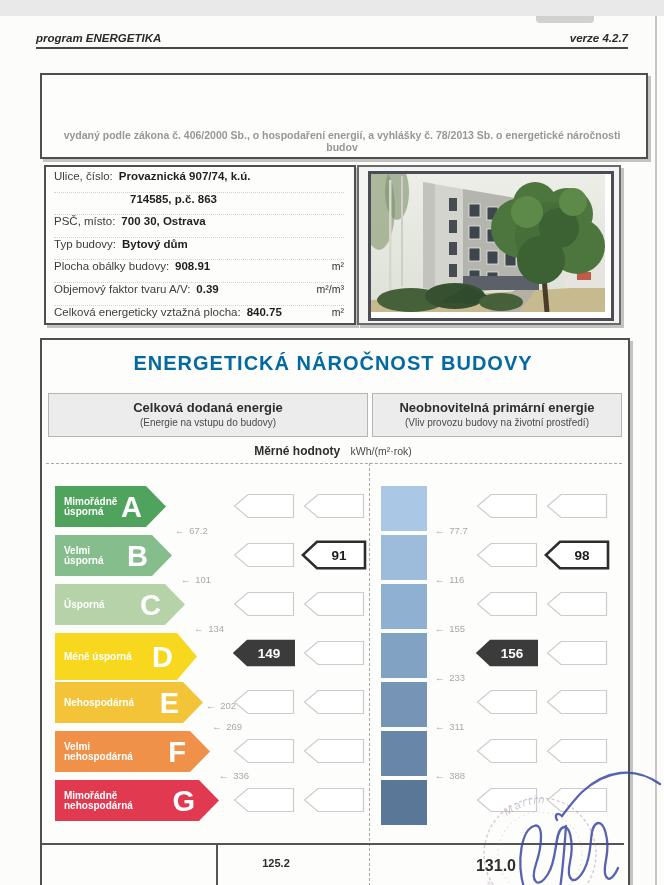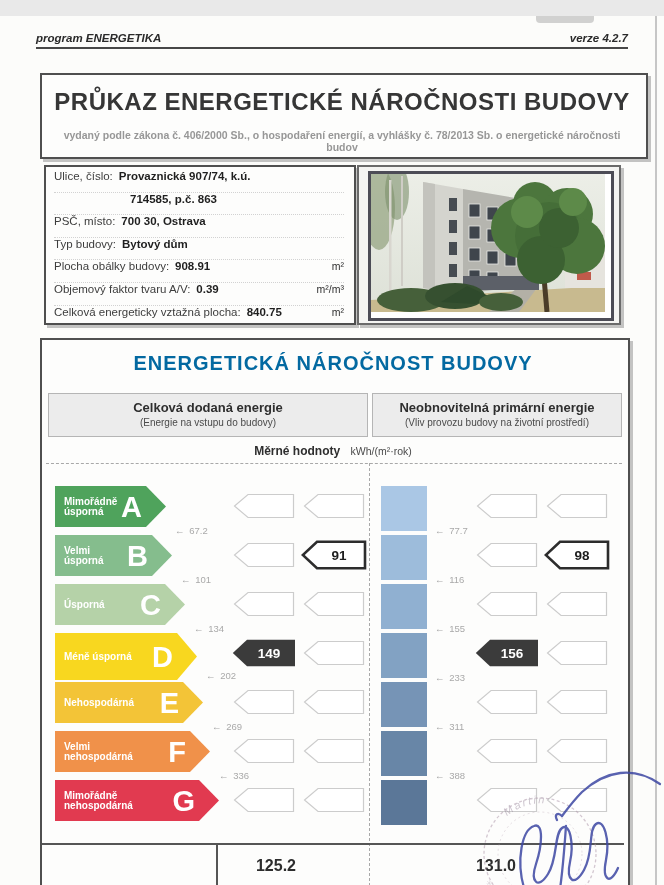--- a/index.html
+++ b/index.html
@@ -46,38 +46,37 @@
   .band-label{position:absolute;left:9px;top:50%;transform:translateY(-50%);font-size:10px;line-height:10.5px;font-weight:bold;color:#fff;white-space:pre-line;}
   .band-letter{position:absolute;right:24px;top:50%;transform:translateY(-50%);font-size:29px;font-weight:bold;color:#fff;}
   .bound{position:absolute;font-size:9.5px;color:#a9a9a9;white-space:nowrap;}
   .bar-seg{position:absolute;}
   .arrow-cell{position:absolute;}
   
   .foot-line{left:42px;top:827px;width:582px;height:1.5px;background:#555;}
   .foot-div{left:216px;top:827px;width:1.5px;height:43px;background:#555;}
   .foot-label{left:48px;top:834px;width:166px;text-align:center;font-size:11.5px;font-weight:bold;color:#222;}
   .foot-unit{font-size:9px;font-weight:normal;color:#3c3c3c;margin-top:1px;}
-  .foot-val-left{left:206px;top:841px;width:140px;text-align:center;font-size:16px;font-weight:bold;}
+  .foot-val-left{left:206px;top:841px;width:140px;text-align:center;font-size:11px;font-weight:bold;}
   .foot-val-right{left:372px;top:841px;width:248px;text-align:center;font-size:16px;font-weight:bold;}
   .black-bar{left:100px;top:877px;width:494px;height:10px;background:#141414;border-radius:6px 6px 0 0;}
   .sig-overlay{left:430px;top:738px;width:234px;height:147px;z-index:6;}
 </style>
 </head>
 <body>
 
 <div class="page">
 
   <div class="abs topbar-left">program ENERGETIKA</div>
   <div class="abs topbar-right">verze 4.2.7</div>
   <div class="abs topbar-rule"></div>
   <div class="abs smudge"></div>
   <div class="abs edge-line"></div>
 
   <div class="abs box title-box"></div>
-  <div class="abs doc-title">PRŮKAZ ENERGETICKÉ NÁROČNOSTI BUDOVY</div>
   <div class="abs doc-subtitle">vydaný podle zákona č. 406/2000 Sb., o hospodaření energií, a vyhlášky č. 78/2013 Sb. o energetické náročnosti budov</div>
 
   <div class="abs box info-box"></div>
   <div class="ib-rows">
     <div class="ib-row">
       <span class="ib-label">Ulice, číslo:</span>
       <span class="ib-value">Provaznická 907/74, k.ú.</span>
     </div>
     <div class="ib-row ib-cont">
       <span class="ib-value">714585, p.č. 863</span>
@@ -226,21 +225,21 @@
         <span class="band-letter">F</span>
       </div>
       <div class="band" style="left: 55px; top: 764px; width: 164px; height: 41px; background: rgb(225, 58, 80);">
         <span class="band-label">Mimořádně
 nehospodárná</span>
         <span class="band-letter">G</span>
       </div>
       <div class="bound" style="left: 175px; top: 509px;">← 67.2</div>
       <div class="bound" style="left: 181px; top: 558px;">← 101</div>
       <div class="bound" style="left: 194px; top: 607px;">← 134</div>
-      <div class="bound" style="left: 206px; top: 654px; text-align: center;">← 202</div>
+      <div class="bound" style="left: 206px; top: 684px; text-align: center;">← 202</div>
       <div class="bound" style="left: 212px; top: 705px;">← 269</div>
       <div class="bound" style="left: 219px; top: 754px;">← 336</div>
       <div class="bound" style="left: 435px; top: 509px;">← 77.7</div>
       <div class="bound" style="left: 435px; top: 558px;">← 116</div>
       <div class="bound" style="left: 435px; top: 607px;">← 155</div>
       <div class="bound" style="left: 435px; top: 656px;">← 233</div>
       <div class="bound" style="left: 435px; top: 705px;">← 311</div>
       <div class="bound" style="left: 435px; top: 754px;">← 388</div>
       <div class="bar-seg" style="left: 381px; top: 470px; width: 46px; height: 45px; background: rgb(170, 199, 229);"></div>
       <div class="bar-seg" style="left: 381px; top: 519px; width: 46px; height: 45px; background: rgb(157, 188, 219);"></div>

